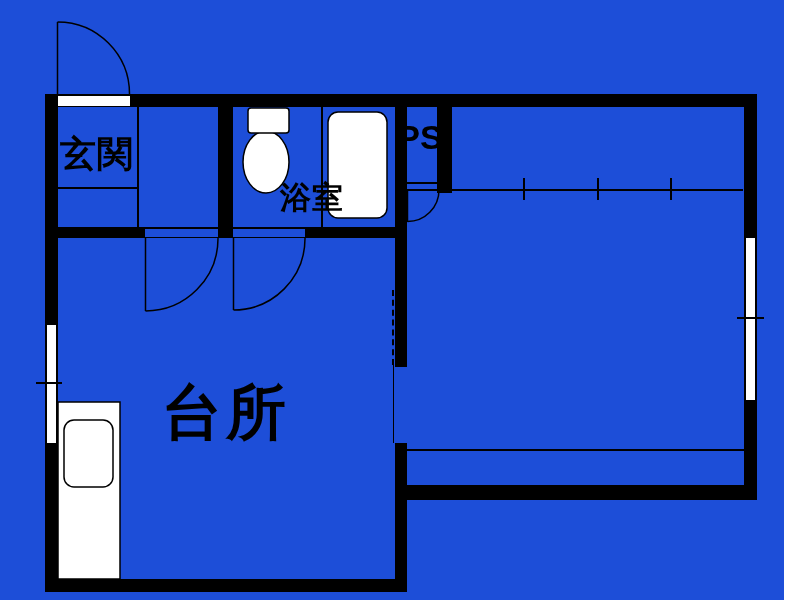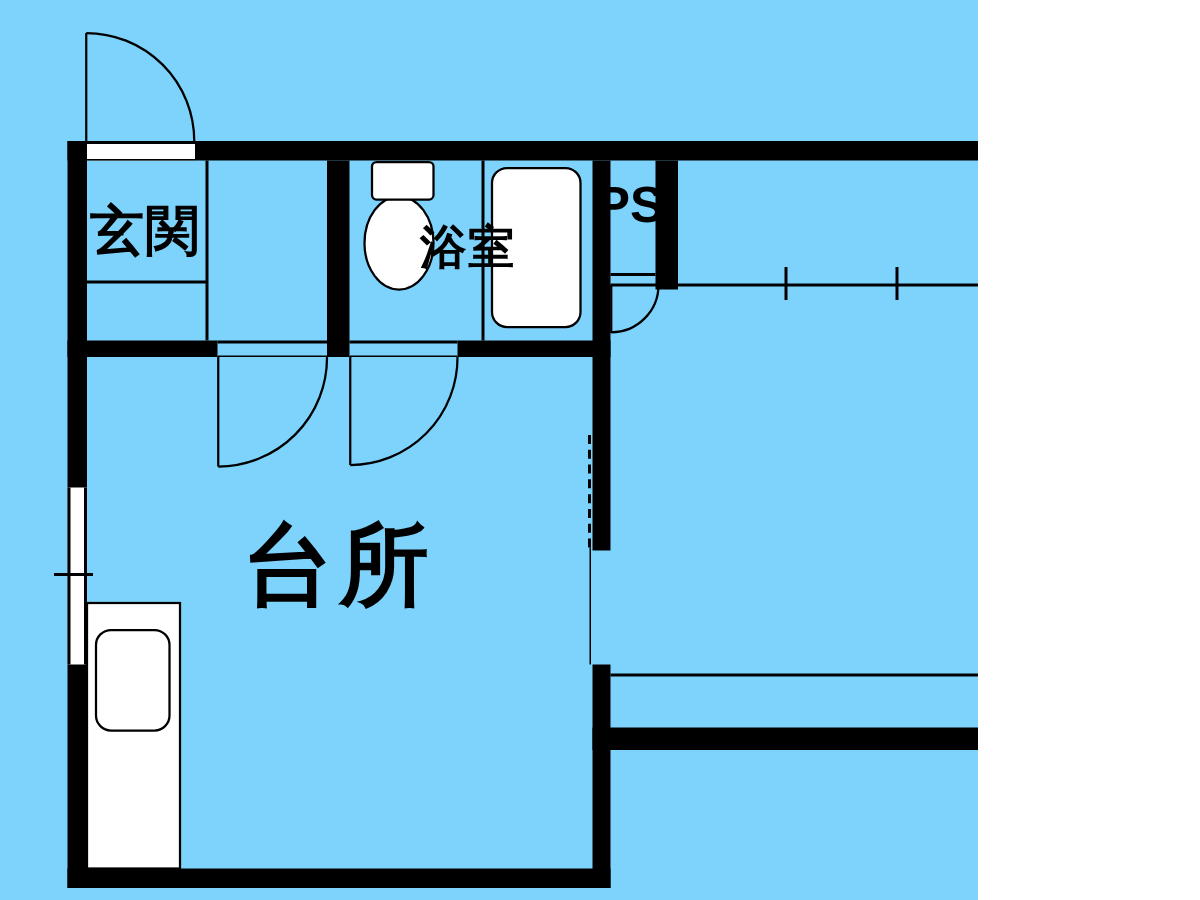--- a/index.html
+++ b/index.html
@@ -1,31 +1,31 @@
 <!DOCTYPE html>
 <html><head>
 <meta charset="utf-8">
 <style>
   html,body{margin:0;padding:0;background:#fff;}
-  #plan{position:relative;width:652px;height:600px;background:#7dd3fc;overflow:hidden;
+  #plan{position:relative;width:784px;height:600px;background:#1d4ed8;overflow:hidden;
         font-family:"Liberation Sans","DejaVu Sans",sans-serif;color:#000;}
   .wall{position:absolute;background:#000;}
   .hline{position:absolute;background:#000;height:2px;}
   .vline{position:absolute;background:#000;width:2px;}
   .tick{position:absolute;background:#000;width:2px;height:22px;}
   .opening{position:absolute;background:#fff;}
   .lbl{position:absolute;transform:translate(-50%,-50%);white-space:nowrap;
        font-weight:600;line-height:1;letter-spacing:1px;}
   .lbl-genkan{font-size:36px;}
-  .lbl-bath{font-size:31px;}
+  .lbl-bath{font-size:31px;margin-top:32px;}
   .lbl-ps{font-size:34px;letter-spacing:0;}
   .lbl-oshiire{font-size:38px;}
   .lbl-room{font-size:57px;letter-spacing:3px;}
   .lbl-room-size{font-size:52px;letter-spacing:0;}
-  .lbl-kitchen{font-size:60px;letter-spacing:4px;}
+  .lbl-kitchen{font-size:60px;letter-spacing:4px;margin-top:36px;}
   .lbl-kitchen-size{font-size:50px;letter-spacing:0;}
   .dashline{position:absolute;width:0;border-left:2px dashed #000;}
   svg.overlay{position:absolute;left:0;top:0;}
 </style>
 </head>
 <body>
 
 <div id="plan">
 
   <div class="wall" style="left:45px;top:94px;width:712px;height:13px;"></div>

